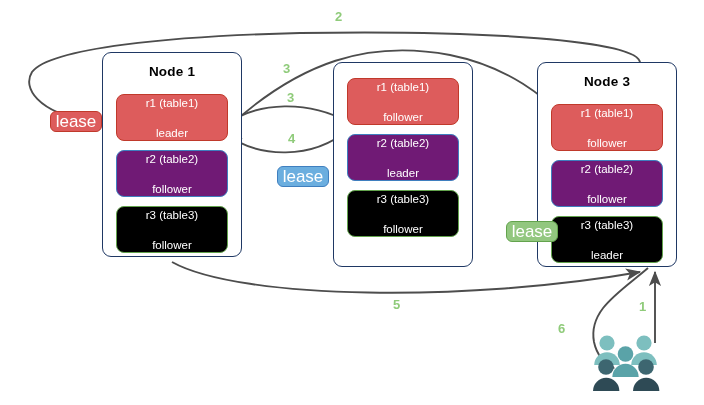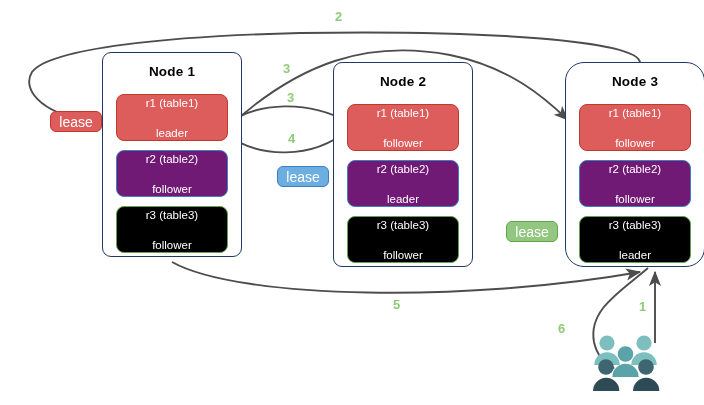--- a/index.html
+++ b/index.html
@@ -61,21 +61,21 @@
   }
   .replica .ln { display: block; }
   .rep-red   { background: #dd5c5c; border: 1.6px solid #c0392b; }
   .rep-blue  { background: #701a75; border: 1.6px solid #3f7fbf; }
   .rep-green { background: #000000; border: 1.6px solid #63a34d; }
 
   .lease {
     position: absolute;
     box-sizing: border-box;
     border-radius: 6px;
-    font-size: 14px;
+    font-size: 17px;
     color: #ffffff;
     display: flex;
     align-items: center;
     justify-content: center;
     z-index: 4;
     height: 21px;
     width: 52px;
   }
   .lease-red   { background: #dd5c5c; border: 1.6px solid #c0392b; }
   .lease-blue  { background: #6baedf; border: 1.6px solid #3f7fbf; }
@@ -135,38 +135,37 @@
         <span class="ln">follower</span>
       </div>
       <div class="replica rep-green">
         <span class="ln">r3 (table3)</span>
         <span class="ln">follower</span>
       </div>
     </div>
   </div>
 
   <div class="node" id="node2" style="left:333px; top:62px; width:140px; height:205px;">
-    <div class="node-title">Node 2</div>
     <div class="replicas">
       <div class="replica rep-red">
         <span class="ln">r1 (table1)</span>
         <span class="ln">follower</span>
       </div>
       <div class="replica rep-blue">
         <span class="ln">r2 (table2)</span>
         <span class="ln">leader</span>
       </div>
       <div class="replica rep-green">
         <span class="ln">r3 (table3)</span>
         <span class="ln">follower</span>
       </div>
     </div>
   </div>
 
-  <div class="node" id="node3" style="left:565px; top:62px; width:140px; height:205px;border-radius:19px;">
+  <div class="node" id="node3" style="left:537px; top:62px; width:140px; height:205px;">
     <div class="node-title">Node 3</div>
     <div class="replicas">
       <div class="replica rep-red">
         <span class="ln">r1 (table1)</span>
         <span class="ln">follower</span>
       </div>
       <div class="replica rep-blue">
         <span class="ln">r2 (table2)</span>
         <span class="ln">follower</span>
       </div>

